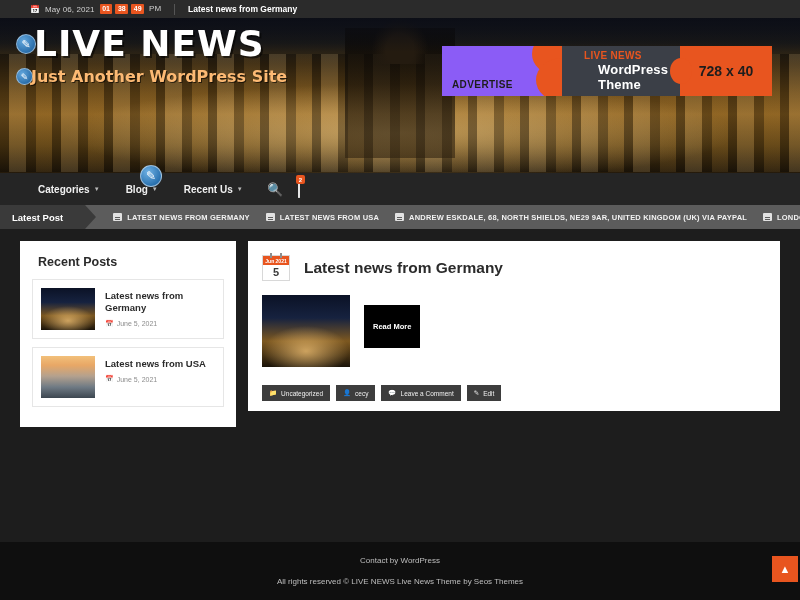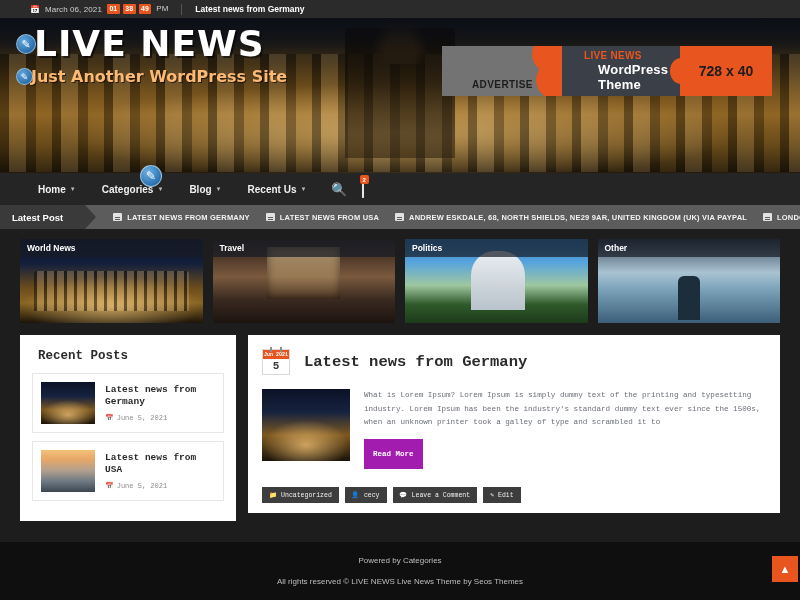--- a/index.html
+++ b/index.html
@@ -83,22 +83,22 @@
     font-size: 16px; font-weight: bold; color: #fdba74;
     text-shadow: 1px 1px 0 rgba(0,0,0,.6);
   }
 
   
   .ad {
     position: absolute; right: 28px; top: 28px; width: 330px; height: 50px;
     z-index: 4; display: flex; overflow: hidden;
   }
   .ad-left {
-    width: 120px; background: #737373; position: relative;
-    display: flex; align-items: flex-end; padding-left: 20px;
+    width: 120px; background: #8b5cf6; position: relative;
+    display: flex; align-items: flex-end;
   }
   .ad-left .blob1 { position: absolute; right: -14px; top: -12px; width: 44px; height: 40px;
     background: #e8551f; border-radius: 50%; }
   .ad-left .blob2 { position: absolute; right: -26px; bottom: -6px; width: 52px; height: 44px;
     background: #e8551f; border-radius: 50%; }
   .ad-advertise {
     font-size: 10px; font-weight: bold; color: #1d1d1d; letter-spacing: .4px;
     padding: 0 0 6px 10px; position: relative; z-index: 2;
   }
   .ad-mid {
@@ -187,21 +187,21 @@
   .ph-pol { background:
       linear-gradient(180deg,#2f7fc9 0%, #58a4dd 28%, #9fc7a0 55%, #2f5a2a 78%, #1d3a1b 100%); }
   .ph-pol::after { content:""; position:absolute; left:36%; top:14%; width:30%; height:70%;
       background: linear-gradient(180deg,#e9eef2,#b9c3cb); border-radius: 24px 24px 0 0; }
   .ph-other { background:
       linear-gradient(180deg,#2a3a4a 0%, #6b7f90 18%, #a9c3d2 40%, #7fa6bd 58%, #3c5f79 100%); }
   .ph-other::after { content:""; position:absolute; left:44%; top:44%; width:12%; height:52%;
       background: #1c2d3c; border-radius: 6px 6px 0 0; }
 
   
-  .content { display: flex; gap: 12px; padding: 12px 20px 0 20px; align-items: flex-start; font-family: Liberation Mono, monospace; }
+  .content { display: flex; gap: 12px; padding: 12px 20px 0 20px; align-items: flex-start; }
 
   
   .sidebar { width: 216px; background: #fff; padding: 12px; }
   .side-title { font-size: 12.5px; font-weight: bold; color: #2b2b2b; padding: 2px 0 10px 6px; }
   .rp-item { display: flex; gap: 10px; border: 1px solid #e6e6e6; padding: 8px; margin-bottom: 8px; }
   .rp-thumb { width: 54px; height: 42px; flex: none; }
   .rp-t1 { background: radial-gradient(ellipse 70% 50% at 50% 78%, rgba(255,205,125,.7), rgba(0,0,0,0) 70%),
       linear-gradient(180deg,#0b1226 0%,#16223f 34%,#7a5620 66%,#1a1309 100%); }
   .rp-t2 { background: linear-gradient(180deg,#f2c07a 0%, #e8a766 22%, #b4a18e 48%, #6f7a84 74%, #3c4650 100%); }
   .rp-txt { padding-top: 2px; }
@@ -219,22 +219,22 @@
   .cal-day { text-align: center; font-size: 11px; font-weight: bold; color: #3a3a3a; padding: 1px 0 2px; }
   .cal-ring { position: absolute; top: -3px; width: 2px; height: 5px; background: #8d8d8d; }
   .cal-ring.l { left: 7px; } .cal-ring.r { right: 7px; }
   .art-title { font-size: 15.5px; font-weight: bold; color: #2b2b2b; }
   .art-body { display: flex; gap: 14px; margin-top: 14px; }
   .art-thumb { width: 88px; height: 72px; flex: none;
     background: radial-gradient(ellipse 70% 50% at 50% 78%, rgba(255,205,125,.7), rgba(0,0,0,0) 70%),
       linear-gradient(180deg,#0b1226 0%,#16223f 32%,#7d5820 64%,#1a1309 100%); }
   .art-text { font-size: 7.6px; color: #6a6f78; line-height: 1.75; }
   .read-more {
-    display: inline-block; margin-top: 10px; background: #a21caf; color: #fff;
-    font-size: 7.5px; font-weight: bold; padding: 11px 9px; cursor: pointer;
+    display: inline-block; margin-top: 10px; background: #000000; color: #fff;
+    font-size: 7.5px; font-weight: bold; padding: 17px 9px; cursor: pointer;
   }
   .meta-row { display: flex; gap: 6px; margin-top: 18px; flex-wrap: wrap; }
   .meta {
     display: flex; align-items: center; gap: 4px; background: #3d3d3d; color: #f0f0f0;
     font-size: 6.5px; padding: 4px 7px; cursor: pointer;
   }
 
   
   .footer {
     position: absolute; left: 0; right: 0; bottom: 0; height: 58px;
@@ -248,21 +248,21 @@
     justify-content: center; font-size: 11px; cursor: pointer;
   }
 </style>
 </head>
 <body>
 
 <div id="page">
 
   <div class="topbar">
     <span class="cal-ico">📅</span>
-    <span class="date">March 06, 2021</span>
+    <span class="date">May 06, 2021</span>
     <span class="clock">
       <span class="seg">01</span>
       <span class="seg">38</span>
       <span class="seg">49</span>
       <span class="ampm">PM</span>
     </span>
     <span class="tb-sep"></span>
     <span class="tb-head">Latest news from Germany</span>
   </div>
 
@@ -295,24 +295,20 @@
         <span class="ad-theme">WordPress Theme</span>
       </div>
       <div class="ad-right">
         <span class="notch"></span>
         <span>728 x 40</span>
       </div>
     </div>
   </div>
 
   <div class="nav">
-    <div class="nav-item">
-      <span>Home</span>
-      <span class="caret">▼</span>
-    </div>
     <div class="nav-item">
       <span>Categories</span>
       <span class="caret">▼</span>
     </div>
     <div class="nav-item">
       <span>Blog</span>
       <span class="caret">▼</span>
     </div>
     <div class="nav-item">
       <span>Recent Us</span>
@@ -351,38 +347,20 @@
       </span>
       <span class="tick-item">
         <span class="tick-ico">
             <i></i>
           </span>
         <span>LONDON NEWS FROM</span>
       </span>
     </div>
   </div>
 
-  <div class="cards">
-    <div class="card">
-      <div class="ph ph-world"></div>
-      <div class="card-label">World News</div>
-    </div>
-    <div class="card">
-      <div class="ph ph-travel"></div>
-      <div class="card-label">Travel</div>
-    </div>
-    <div class="card">
-      <div class="ph ph-pol"></div>
-      <div class="card-label">Politics</div>
-    </div>
-    <div class="card">
-      <div class="ph ph-other"></div>
-      <div class="card-label">Other</div>
-    </div>
-  </div>
 
   <div class="content">
 
     <div class="sidebar">
       <div class="side-title">Recent Posts</div>
 
       <div class="rp-item">
         <div class="rp-thumb rp-t1"></div>
         <div class="rp-txt">
           <div class="rp-title">Latest news from Germany</div>
@@ -412,21 +390,20 @@
           <span class="cal-ring r"></span>
           <div class="cal-top">Jun 2021</div>
           <div class="cal-day">5</div>
         </div>
         <div class="art-title">Latest news from Germany</div>
       </div>
 
       <div class="art-body">
         <div class="art-thumb"></div>
         <div>
-          <div class="art-text">What is Lorem Ipsum? Lorem Ipsum is simply dummy text of the printing and typesetting industry. Lorem Ipsum has been the industry's standard dummy text ever since the 1500s, when an unknown printer took a galley of type and scrambled it to</div>
           <span class="read-more">Read More</span>
         </div>
       </div>
 
       <div class="meta-row">
         <span class="meta">
           <span>📁</span>
           <span>Uncategorized</span>
         </span>
         <span class="meta">
@@ -439,18 +416,18 @@
         </span>
         <span class="meta">
           <span>✎</span>
           <span>Edit</span>
         </span>
       </div>
     </div>
   </div>
 
   <div class="footer">
-    <div>Powered by Categories</div>
+    <div>Contact by WordPress</div>
     <div>All rights reserved © LIVE NEWS Live News Theme by Seos Themes</div>
   </div>
   <div class="to-top">▲</div>
 
 </div>
 
 </body></html>

